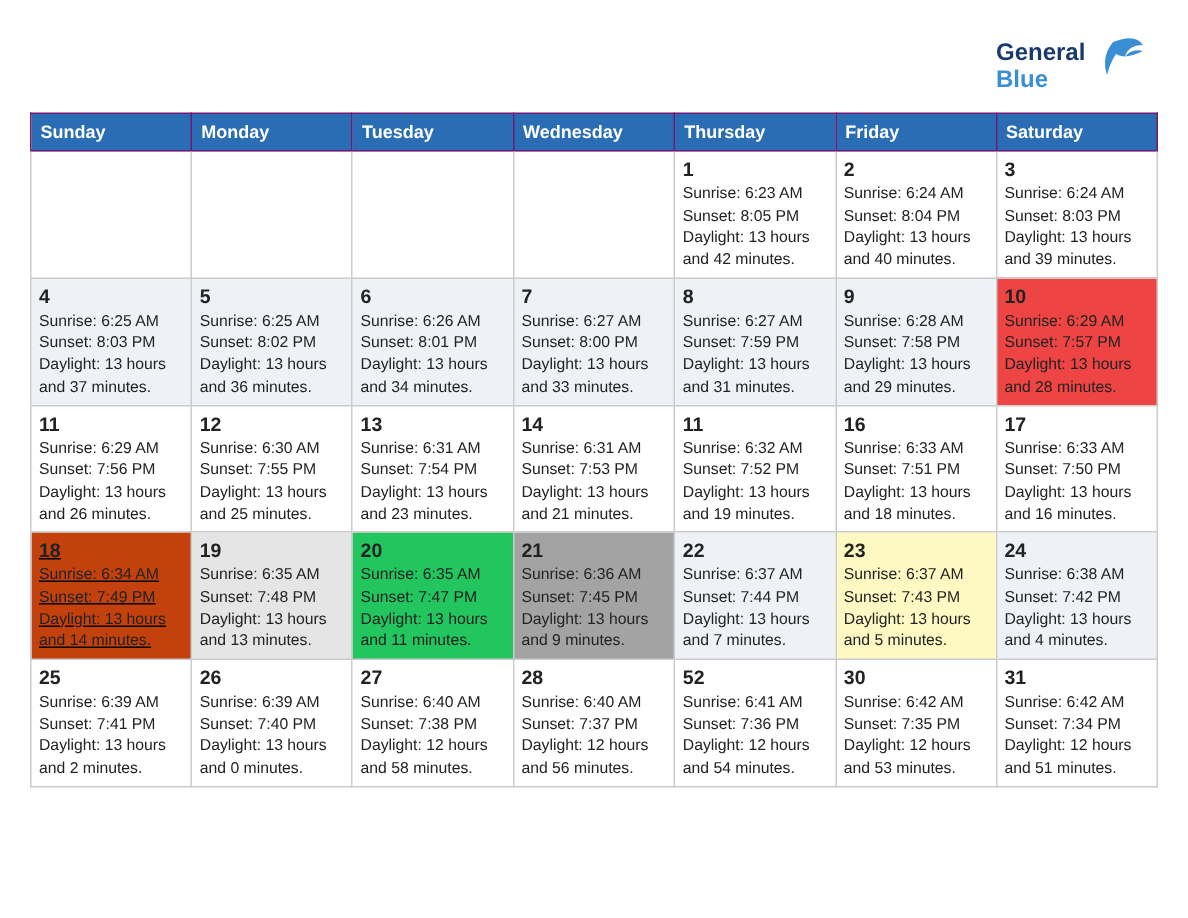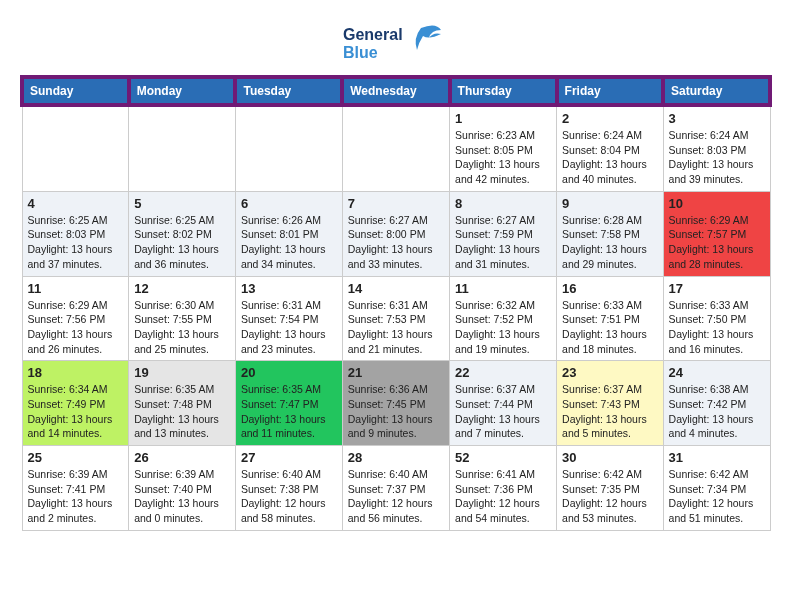--- a/index.html
+++ b/index.html
@@ -5,21 +5,21 @@
     * { box-sizing: border-box; margin: 0; padding: 0; }
     body {
       font-family: Arial, sans-serif;
       background: #fff;
       width: 792px;
       min-height: 612px;
       padding: 20px;
     }
     .header {
       display: flex;
-      justify-content: center;
+      justify-content: flex-end;
       align-items: flex-start;
       margin-bottom: 10px;
     }
     .logo {
       display: flex;
       flex-direction: column;
       align-items: flex-start;
     }
     .logo-row {
       display: flex;
@@ -43,21 +43,21 @@
       border-collapse: collapse;
       font-size: 11px;
     }
     .calendar th {
       background: #2a6db5;
       color: #fff;
       text-align: left;
       padding: 5px 6px;
       font-size: 12px;
       font-weight: bold;
-      border: 4px solid #701a75;
+      border: 1px solid #701a75;
     }
     .calendar td {
       vertical-align: top;
       border: 1px solid #ccc;
       padding: 4px 5px;
       width: 108px;
       min-height: 80px;
       background: #fff;
     }
     .calendar tr:nth-child(even) td {
@@ -185,21 +185,21 @@
         <td>
           <span class="day-num">16</span>
           <div class="day-info">Sunrise: 6:33 AM<br>Sunset: 7:51 PM<br>Daylight: 13 hours and 18 minutes.</div>
         </td>
         <td>
           <span class="day-num">17</span>
           <div class="day-info">Sunrise: 6:33 AM<br>Sunset: 7:50 PM<br>Daylight: 13 hours and 16 minutes.</div>
         </td>
       </tr>
       <tr>
-        <td style="background: #bef264;">
+        <td style="background: #c2410c; text-decoration: underline;">
           <span class="day-num">18</span>
           <div class="day-info">Sunrise: 6:34 AM<br>Sunset: 7:49 PM<br>Daylight: 13 hours and 14 minutes.</div>
         </td>
         <td style="background: #e5e5e5;">
           <span class="day-num">19</span>
           <div class="day-info">Sunrise: 6:35 AM<br>Sunset: 7:48 PM<br>Daylight: 13 hours and 13 minutes.</div>
         </td>
         <td style="background: #22c55e; margin-top: 20px;">
           <span class="day-num">20</span>
           <div class="day-info">Sunrise: 6:35 AM<br>Sunset: 7:47 PM<br>Daylight: 13 hours and 11 minutes.</div>

